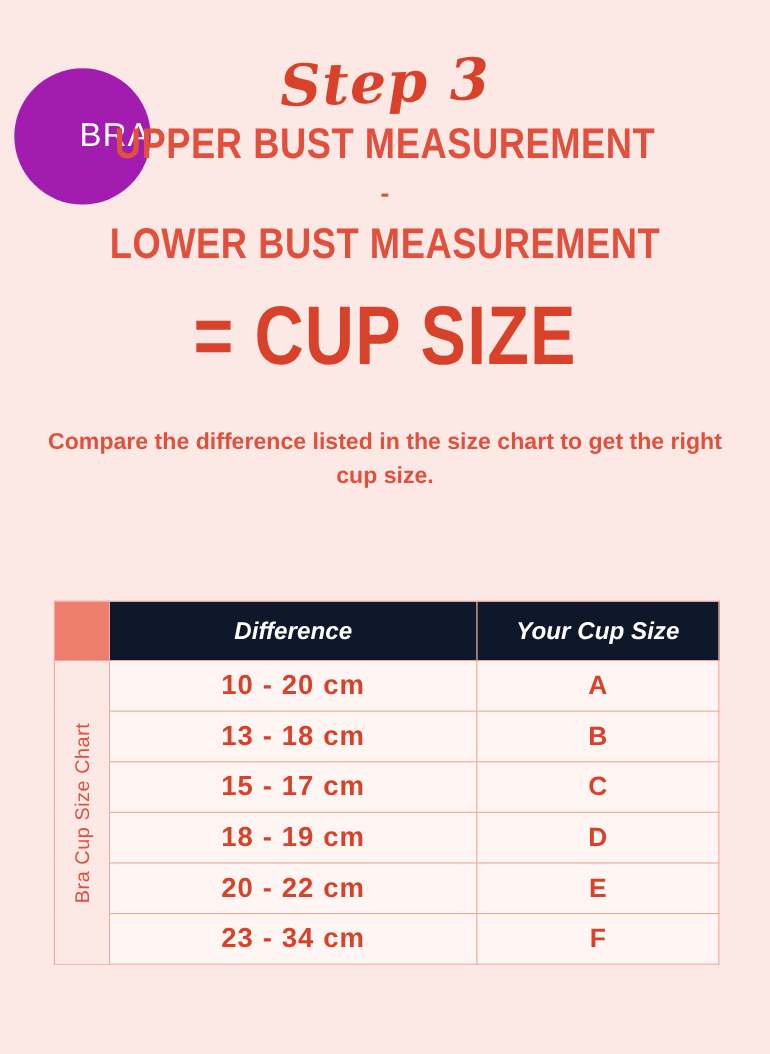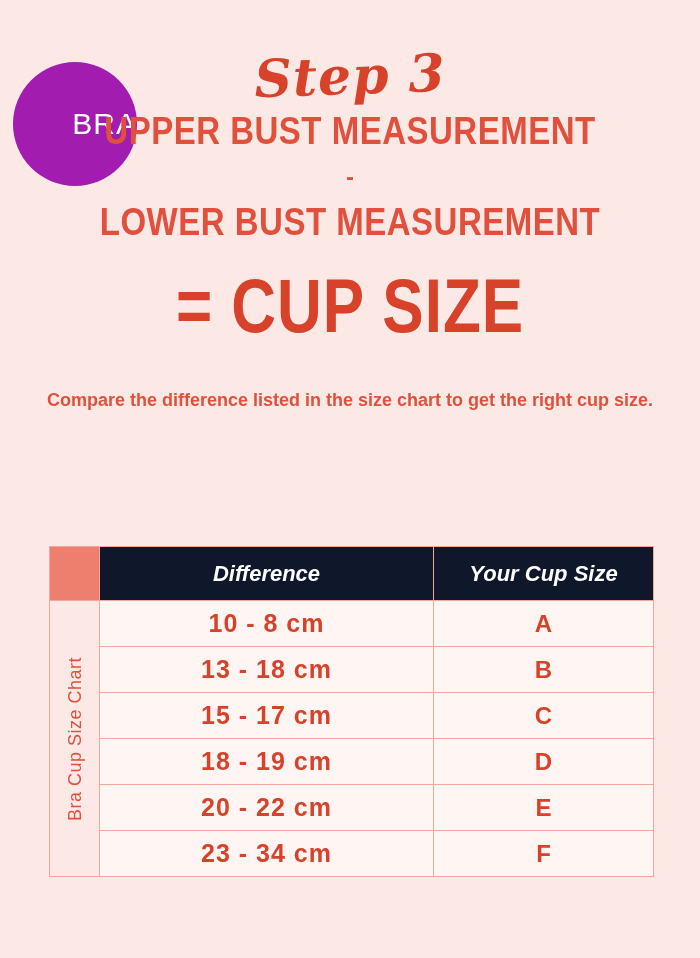--- a/index.html
+++ b/index.html
@@ -91,21 +91,21 @@
     letter-spacing: 1px;
     color: #d8422a;
     transform: scaleY(1.22);
     transform-origin: center;
   }
 
   .subtitle {
     margin-top: 46px;
     font-family: "Liberation Sans", sans-serif;
     font-weight: bold;
-    font-size: 18px;
+    font-size: 21px;
     color: #e0503c;
     line-height: 1.45;
     padding: 0 30px;
   }
 
   
   .table-wrap {
     position: absolute;
     left: 49px;
     top: 546px;
@@ -204,21 +204,21 @@
           <th class="blank"></th>
           <th class="col-diff">Difference</th>
           <th class="col-cup">Your Cup Size</th>
         </tr>
       </thead>
       <tbody>
         <tr>
           <td class="rotated-cell" rowspan="6">
             <span class="rotated-label">Bra Cup Size Chart</span>
           </td>
-          <td class="diff">10 - 8  cm</td>
+          <td class="diff">10 - 20  cm</td>
           <td class="cup">A</td>
         </tr>
         <tr>
           <td class="diff">13 - 18  cm</td>
           <td class="cup">B</td>
         </tr>
         <tr>
           <td class="diff">15 - 17  cm</td>
           <td class="cup">C</td>
         </tr>

